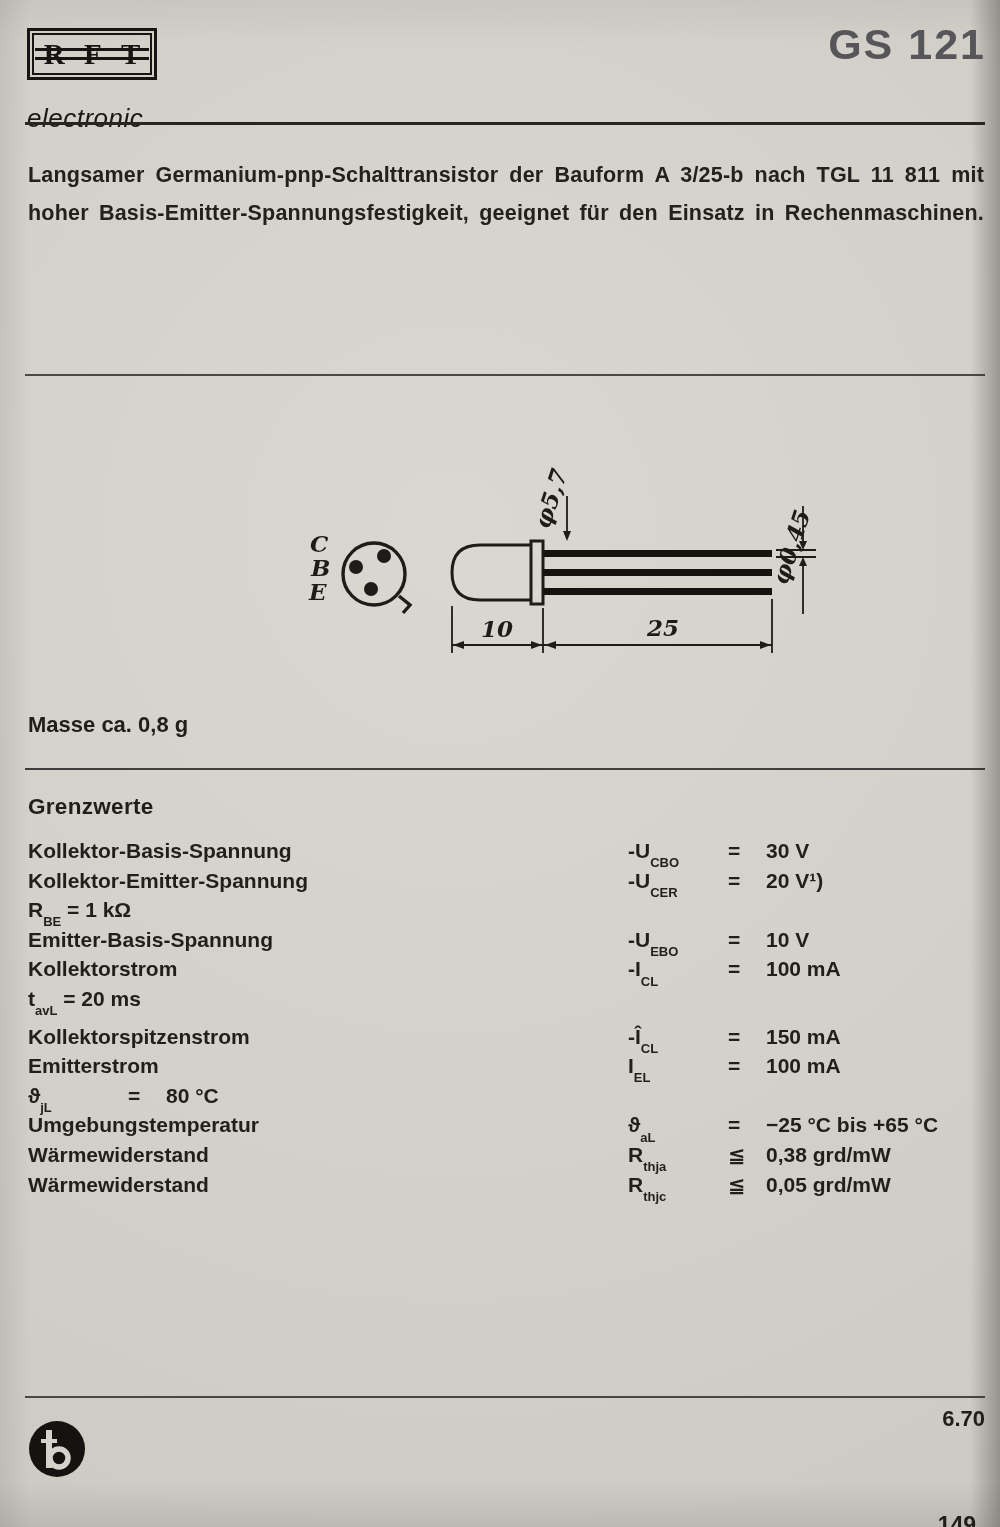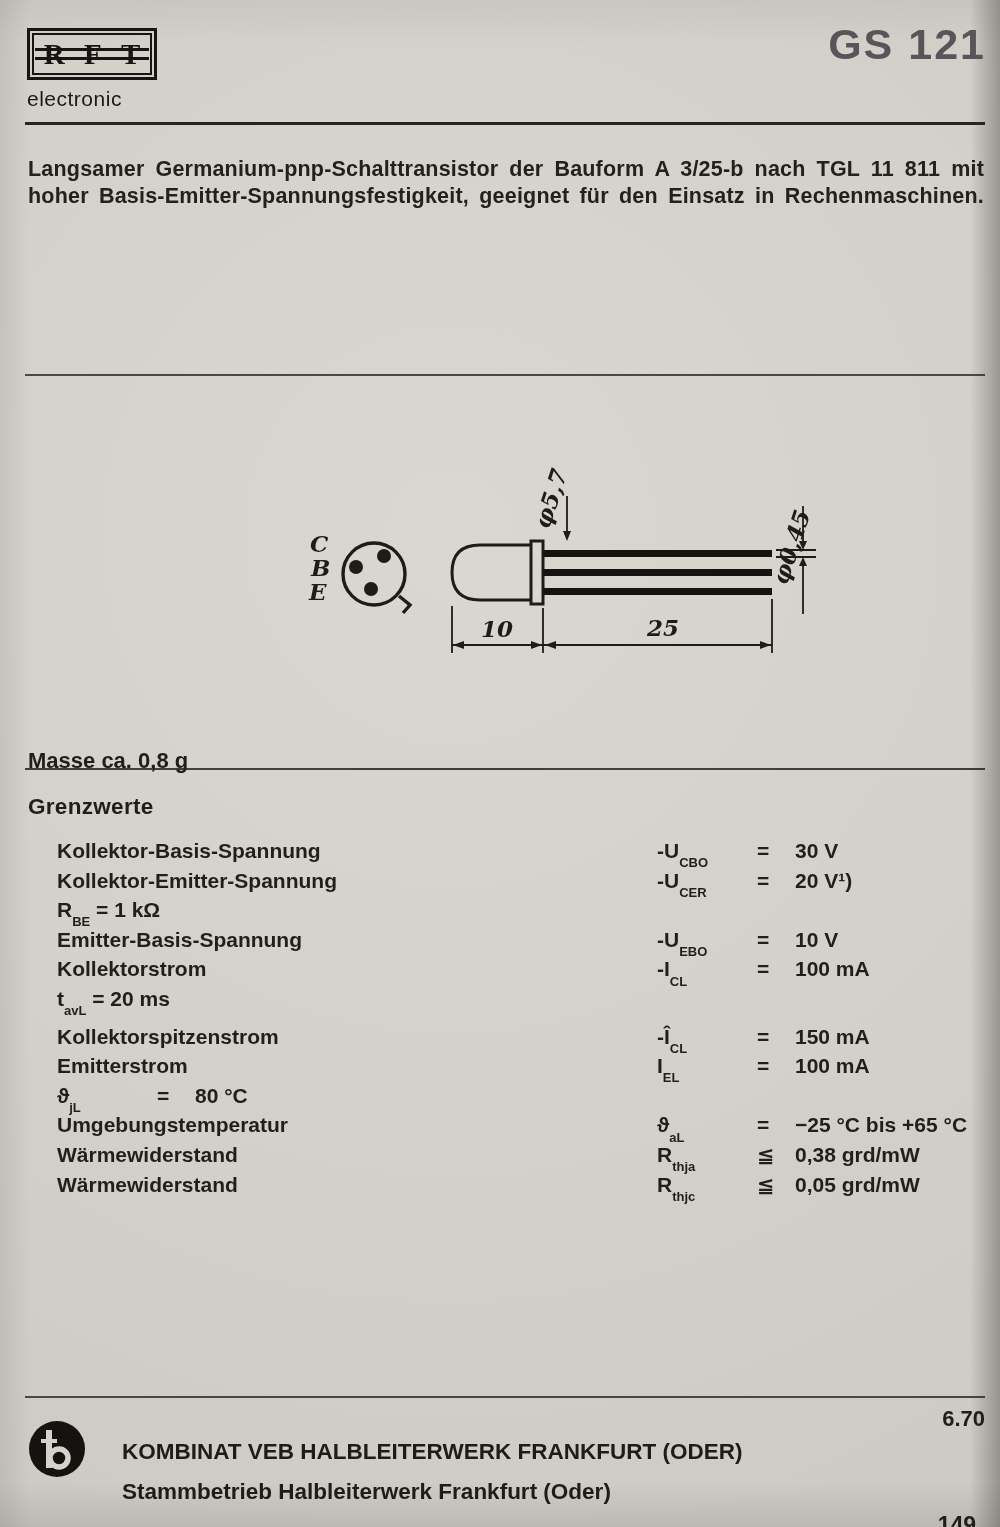--- a/index.html
+++ b/index.html
@@ -19,42 +19,42 @@
   
   .logo { position:absolute; left:27px; top:28px; }
   .logo-box { width:130px; height:52px; border:3px solid #161513; padding:2px; background:transparent; }
   .logo-inner { position:relative; width:100%; height:100%; border:2px solid #161513;
     display:flex; align-items:center; justify-content:space-around; }
   .logo-inner::before, .logo-inner::after { content:""; position:absolute; left:1px; right:1px; height:3px; background:#161513; }
   .logo-inner::before { top:13px; }
   .logo-inner::after { bottom:13px; }
   .logo-letter { position:relative; z-index:1; font-family:"Liberation Serif","DejaVu Serif",serif;
     font-weight:700; font-size:29px; line-height:1; color:#161513; }
-  .logo-sub { margin-top:7px; font-size:21px; letter-spacing:.5px; color:#1a1917; }
+  .logo-sub { margin-top:23px; font-size:26px; letter-spacing:.5px; color:#1a1917;font-style:italic; }
   .doc-num { position:absolute; top:20px; right:14px; font-size:43px; font-weight:700;
     letter-spacing:2px; color:#56565a; }
 
   .rule { position:absolute; left:25px; width:960px; background:#262522; }
   .rule-1 { top:122px; height:3px; }
   .rule-2 { top:374px; height:2px; opacity:.8; }
   .rule-3 { top:768px; height:2px; opacity:.85; }
   .rule-4 { top:1396px; height:2px; opacity:.8; }
 
   .description { position:absolute; left:28px; top:156px; width:956px;
-    font-size:21.5px; line-height:27px; font-weight:700; color:#22211e;
+    font-size:21.5px; line-height:38px; font-weight:700; color:#22211e;
     text-align:justify; text-align-last:justify; letter-spacing:.2px; }
 
   .drawing { position:absolute; left:0; top:438px; }
   .hand { font:italic 700 23px "DejaVu Serif","Liberation Serif",serif; fill:#1d1c19; }
 
-  .mass { position:absolute; left:28px; top:712px; font-size:22px; font-weight:700;margin-top:36px; }
+  .mass { position:absolute; left:28px; top:712px; font-size:22px; font-weight:700; }
   .grenz { position:absolute; left:28px; top:794px; font-size:22.5px; font-weight:700; letter-spacing:.3px;text-align:center; }
 
   .limits { position:absolute; left:28px; top:839px; width:950px; font-size:21px; font-weight:700; color:#201f1c; }
-  .t-row { display:flex; align-items:baseline; height:29.6px;margin-left:29px; }
+  .t-row { display:flex; align-items:baseline; height:29.6px; }
   .c-label { width:600px; }
   .c-sym { width:100px; white-space:nowrap; }
   .c-rel { width:38px; }
   .c-val { flex:1; white-space:nowrap; }
   .limits sub { font-size:13px; position:relative; bottom:-4px; line-height:0; }
   .t-gap { height:8px; }
 
   .mfg-logo { position:absolute; left:26px; top:1418px; }
   .footer-text { position:absolute; left:122px; top:1432px; font-weight:700; font-size:22.5px; line-height:40px; color:#1d1c19; }
   .issue { position:absolute; right:15px; top:1406px; font-size:22px; font-weight:700;margin-left:16px; }
@@ -227,21 +227,17 @@
 
   <div class="rule rule-4"></div>
 
   <svg class="mfg-logo" width="62" height="62" viewBox="0 0 62 62">
     <circle cx="31" cy="31" r="28" fill="#14130f"></circle>
     <path d="M23 12 v38" stroke="#d5d2cc" stroke-width="6" fill="none"></path>
     <path d="M15 23 h16" stroke="#d5d2cc" stroke-width="4" fill="none"></path>
     <circle cx="33" cy="40" r="9" fill="none" stroke="#d5d2cc" stroke-width="5.5"></circle>
   </svg>
 
-  <div class="footer-text">
-    <div>KOMBINAT VEB HALBLEITERWERK FRANKFURT (ODER)</div>
-    <div>Stammbetrieb Halbleiterwerk Frankfurt (Oder)</div>
-  </div>
 
   <div class="issue">6.70</div>
   <div class="pagenum">149</div>
 
 </div>
 
 </body></html>

